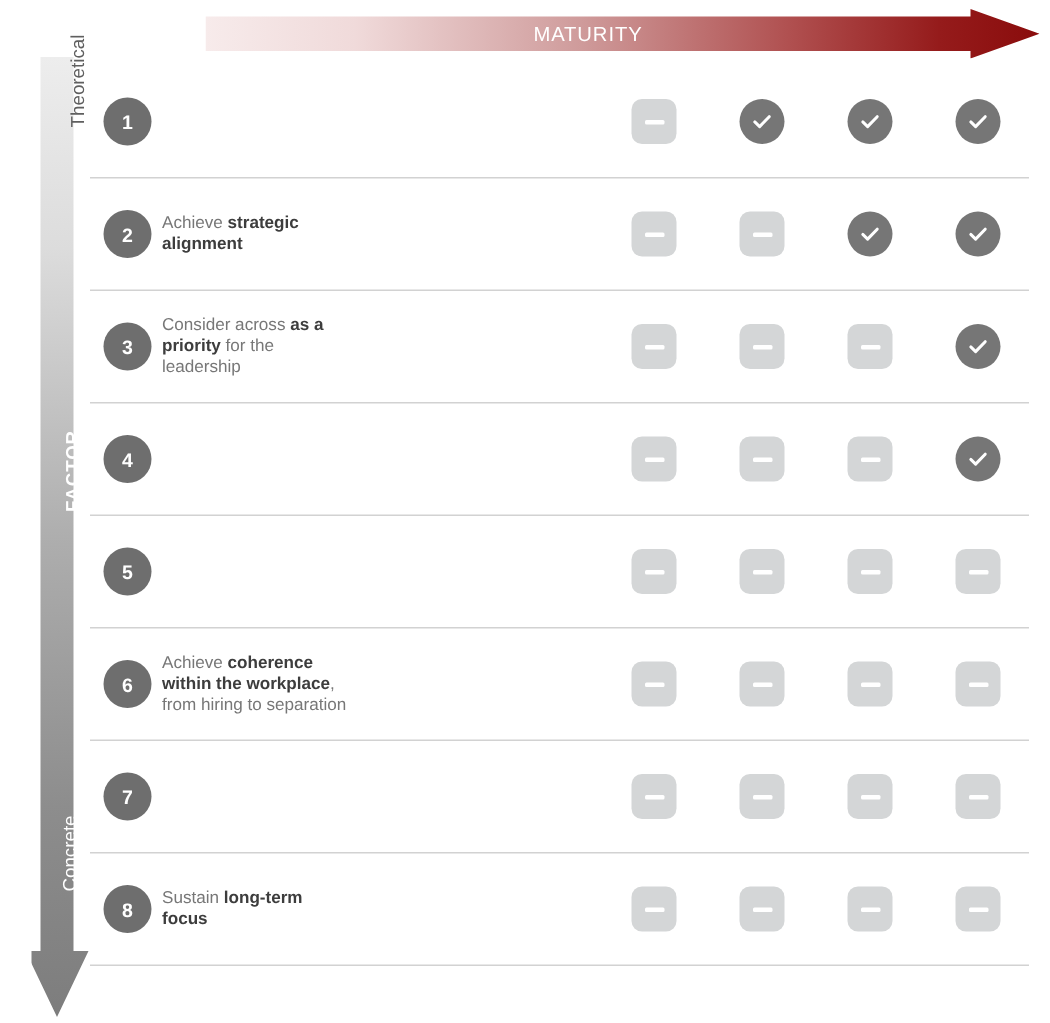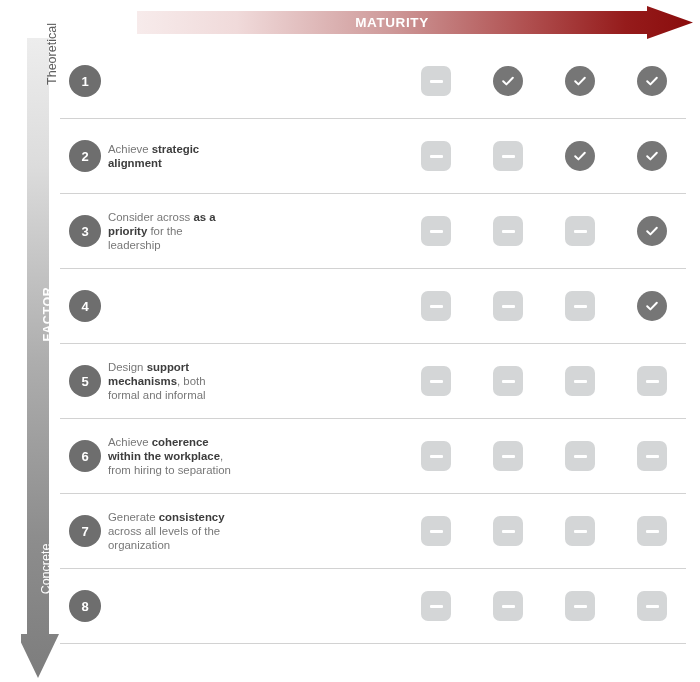--- a/index.html
+++ b/index.html
@@ -28,21 +28,21 @@
     position: absolute;
     left: 137px;
     top: 6px;
     width: 510px;
     height: 33px;
     display: flex;
     align-items: center;
     justify-content: center;
     color: #ffffff;
     font-size: 13.5px;
-    font-weight: bold;
+    font-weight: normal;
     letter-spacing: 0.6px;
     pointer-events: none;
   }
 
   
   #factor-arrow {
     position: absolute;
     left: 21px;
     top: 38px;
     width: 40px;
@@ -307,21 +307,20 @@
         <div class="cell on" style="left: 417px;">
           <svg width="16" height="16" viewBox="0 0 16 16">
             <path d="M3.2 8.3 L6.4 11.4 L12.8 4.8" fill="none" stroke="#ffffff" stroke-width="2" stroke-linecap="round" stroke-linejoin="round"></path>
           </svg>
         </div>
       </div>
     </div>
     <div class="row">
       <div class="row-head">
         <div class="num-circle">5</div>
-        <div class="row-text"><span>Design </span><b>support mechanisms</b><span>, both formal and informal</span></div>
       </div>
       <div class="cells">
         <div class="cell off" style="left: 201px;">
           <div class="dash"></div>
         </div>
         <div class="cell off" style="left: 273px;">
           <div class="dash"></div>
         </div>
         <div class="cell off" style="left: 345px;">
           <div class="dash"></div>
@@ -347,40 +346,40 @@
           <div class="dash"></div>
         </div>
         <div class="cell off" style="left: 417px;">
           <div class="dash"></div>
         </div>
       </div>
     </div>
     <div class="row">
       <div class="row-head">
         <div class="num-circle">7</div>
-        <div class="row-text"><span>Generate </span><b>consistency</b><span> across all levels of the organization</span></div>
       </div>
       <div class="cells">
         <div class="cell off" style="left: 201px;">
           <div class="dash"></div>
         </div>
         <div class="cell off" style="left: 273px;">
           <div class="dash"></div>
         </div>
         <div class="cell off" style="left: 345px;">
           <div class="dash"></div>
         </div>
         <div class="cell off" style="left: 417px;">
           <div class="dash"></div>
         </div>
       </div>
     </div>
     <div class="row">
       <div class="row-head">
         <div class="num-circle">8</div>
+        <div class="row-text"><span>Sustain </span><b>long-term focus</b></div>
       </div>
       <div class="cells">
         <div class="cell off" style="left: 201px;">
           <div class="dash"></div>
         </div>
         <div class="cell off" style="left: 273px;">
           <div class="dash"></div>
         </div>
         <div class="cell off" style="left: 345px;">
           <div class="dash"></div>

